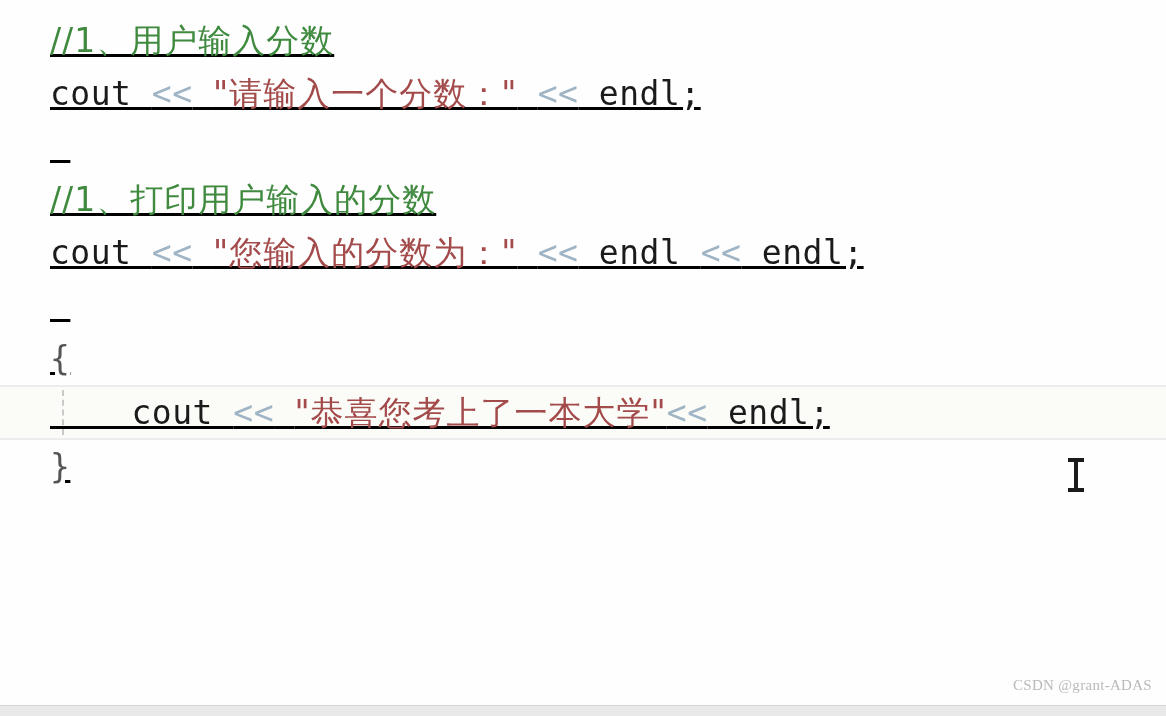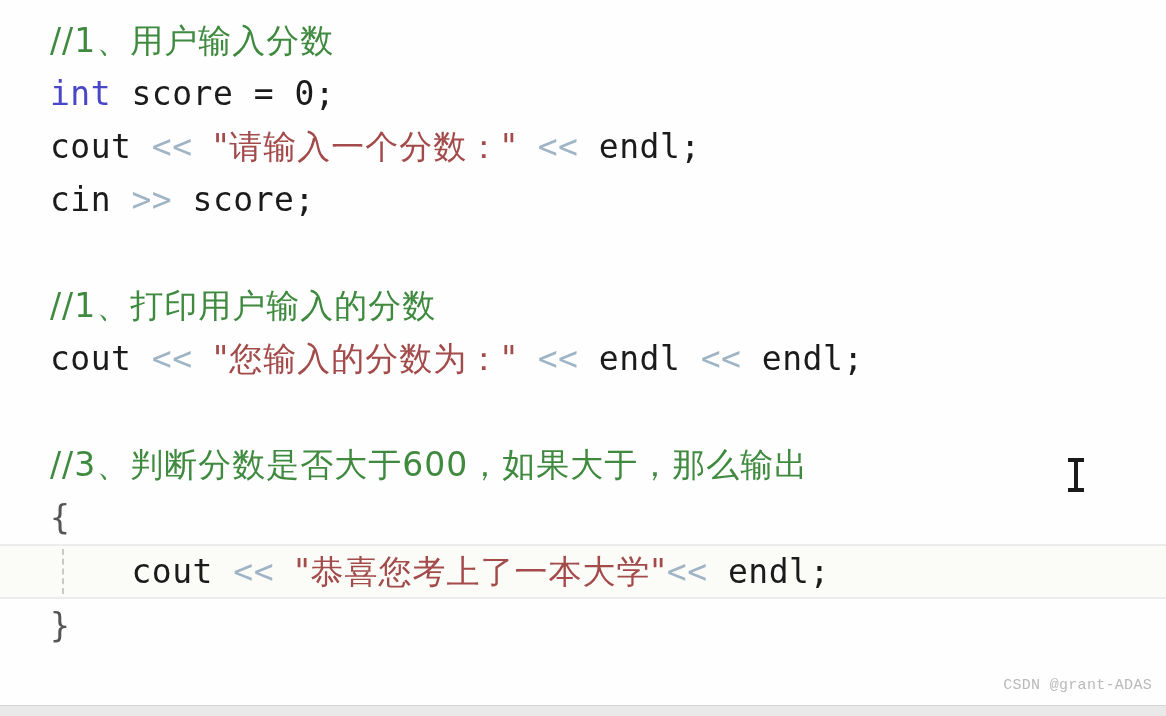--- a/index.html
+++ b/index.html
@@ -23,20 +23,21 @@
   }
 
   
   .code-area {
     position: absolute;
     left: 0;
     top: 0;
     right: 0;
     bottom: 0;
     padding-top: 14px;
+    text-decoration: underline;
   }
 
   .code-line {
     position: relative;
     height: 53px;
     line-height: 53px;
     white-space: pre;
     font-size: 33px;
     letter-spacing: 0.5px;
     color: #1b1b1b;
@@ -103,21 +104,21 @@
     background: #1b1b1b;
   }
   #ibeam-cursor .cap-top { top: 0; }
   #ibeam-cursor .cap-bot { bottom: 0; }
 
   
   #watermark {
     position: absolute;
     right: 14px;
     bottom: 22px;
-    font-family: Liberation Mono, monospace;
+    font-family: Liberation Serif, serif;
     font-size: 15px;
     color: #b9b9b9;
     letter-spacing: 0.3px;
     white-space: nowrap;
   }
 
   
   #bottom-strip {
     position: absolute;
     left: 0;
@@ -128,28 +129,25 @@
     border-top: 1px solid #d6d6d6;
   }
 </style>
 </head>
 <body>
 
 <div id="editor">
 
   <div class="code-area">
       <div class="code-line"><span class="tok-comment cjk">//1、用户输入分数</span></div>
-      <div class="code-line"><span class="tok-keyword">int</span><span class="tok-plain"> score = 0;</span></div>
       <div class="code-line"><span class="tok-plain">cout </span><span class="tok-op">&lt;&lt;</span><span class="tok-plain"> </span><span class="tok-string cjk">"请输入一个分数："</span><span class="tok-plain"> </span><span class="tok-op">&lt;&lt;</span><span class="tok-plain"> endl;</span></div>
-      <div class="code-line"><span class="tok-plain">cin </span><span class="tok-op">&gt;&gt;</span><span class="tok-plain"> score;</span></div>
       <div class="code-line"><span class="tok-plain"> </span></div>
       <div class="code-line"><span class="tok-comment cjk">//1、打印用户输入的分数</span></div>
       <div class="code-line"><span class="tok-plain">cout </span><span class="tok-op">&lt;&lt;</span><span class="tok-plain"> </span><span class="tok-string cjk">"您输入的分数为："</span><span class="tok-plain"> </span><span class="tok-op">&lt;&lt;</span><span class="tok-plain"> endl </span><span class="tok-op">&lt;&lt;</span><span class="tok-plain"> endl;</span></div>
       <div class="code-line"><span class="tok-plain"> </span></div>
-      <div class="code-line"><span class="tok-comment cjk">//3、判断分数是否大于600，如果大于，那么输出</span></div>
       <div class="code-line"><span class="tok-brace">{</span></div>
       <div class="code-line current"><div class="indent-guide"></div><span class="tok-plain">    cout </span><span class="tok-op">&lt;&lt;</span><span class="tok-plain"> </span><span class="tok-string cjk">"恭喜您考上了一本大学"</span><span class="tok-op">&lt;&lt;</span><span class="tok-plain"> endl;</span></div>
       <div class="code-line"><span class="tok-brace">}</span></div>
     </div>
 
   <div id="ibeam-cursor" style="left: 1068px; top: 458px;">
     <div class="cap-top"></div>
     <div class="bar"></div>
     <div class="cap-bot"></div>
   </div>

